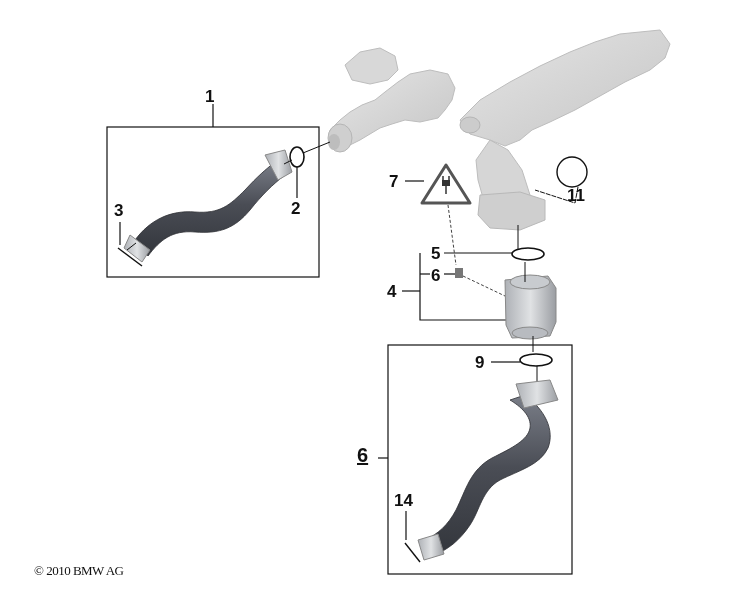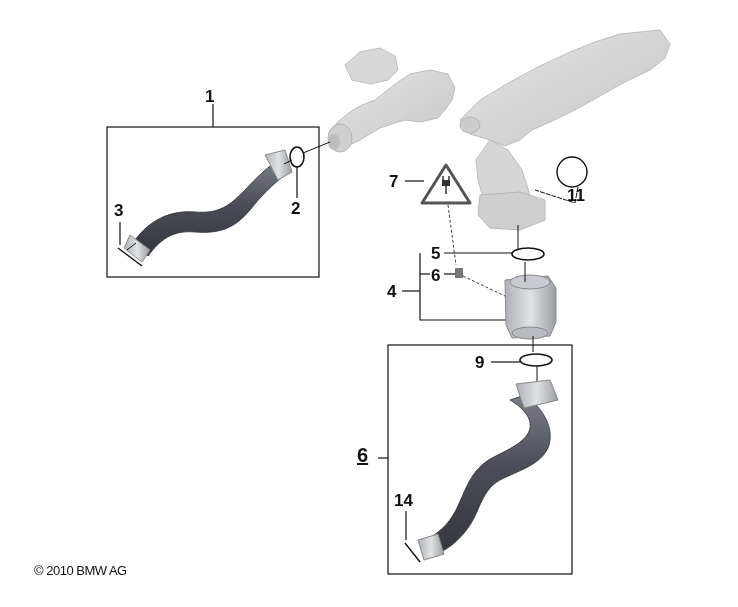--- a/index.html
+++ b/index.html
@@ -11,21 +11,21 @@
     font-weight: bold;
     font-size: 17px;
     color: #111;
     line-height: 1;
     cursor: pointer;
   }
   .callout.underline { text-decoration: underline; font-size: 20px; }
   .copyright {
     position: absolute;
     left: 34px; top: 563px;
-    font-family: Liberation Sans, sans-serif;
+    font-family: Liberation Serif, serif;
     font-size: 13px;
     color: #111;
     letter-spacing: -0.5px;
   }
 </style>
 </head>
 <body>
 
 <svg id="diagram" viewBox="0 0 738 607" xmlns="http://www.w3.org/2000/svg">
   <defs>

